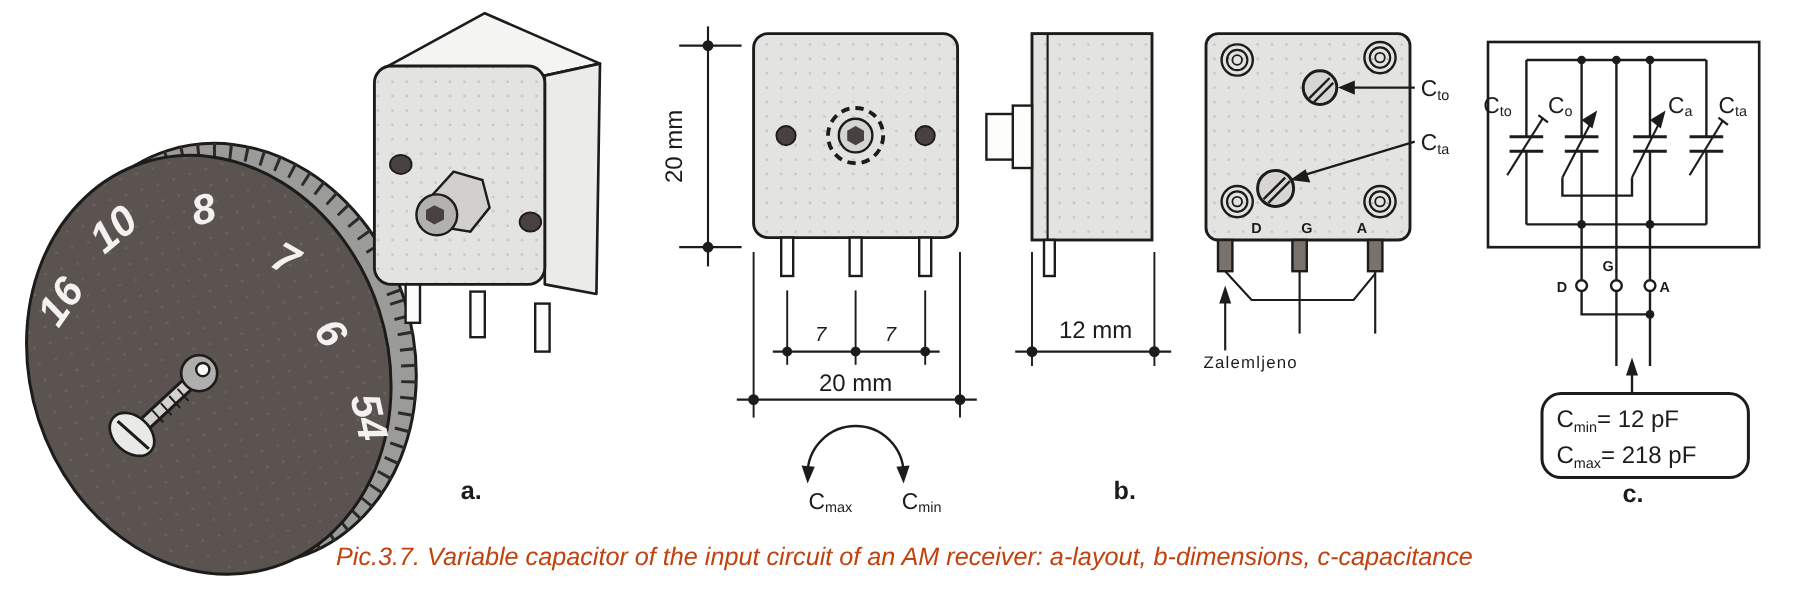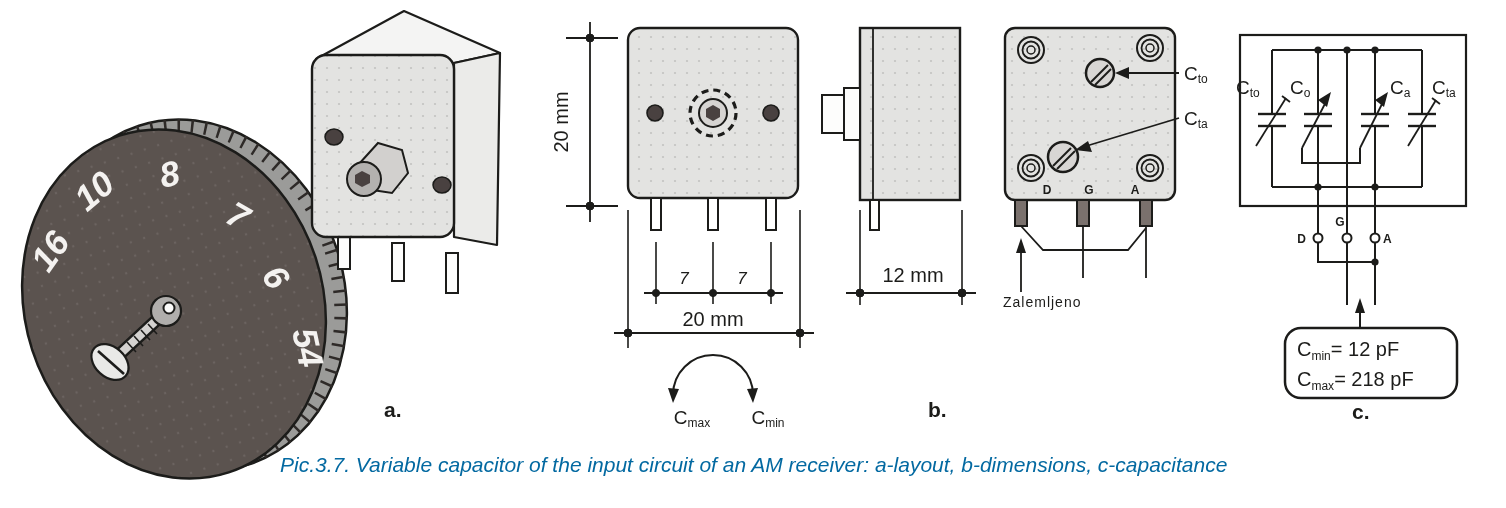--- a/index.html
+++ b/index.html
@@ -10,21 +10,21 @@
   .dial-num{fill:#f4f2f0;font-size:35px;font-style:italic;font-weight:bold;}
   .dim-text{font-size:20px;}
   .small-dim{font-size:17px;font-style:italic;}
   .cap-main{font-size:19px;}
   .cap-sub{font-size:12px;}
   .term-letter{font-size:12px;font-weight:bold;}
   .val-main{font-size:20px;}
   .val-sub{font-size:12px;}
   .panel-letter{position:absolute;font-size:21px;font-weight:600;color:#1c1c1a;}
   #caption{position:absolute;left:280px;top:453px;width:1220px;
-           font-style:italic;font-size:21px;color:#0369a1;white-space:nowrap;}
+           font-style:italic;font-size:21px;color:#c2410c;white-space:nowrap;}
 </style>
 </head>
 <body>
 
 <div id="canvas">
 
   <svg class="panel" style="left:8px;top:88px;" width="345" height="405" viewBox="0 0 345 405">
     <defs>
       <pattern id="pd" width="14" height="14" patternUnits="userSpaceOnUse">
         <rect width="14" height="14" fill="#5b534f"></rect>

